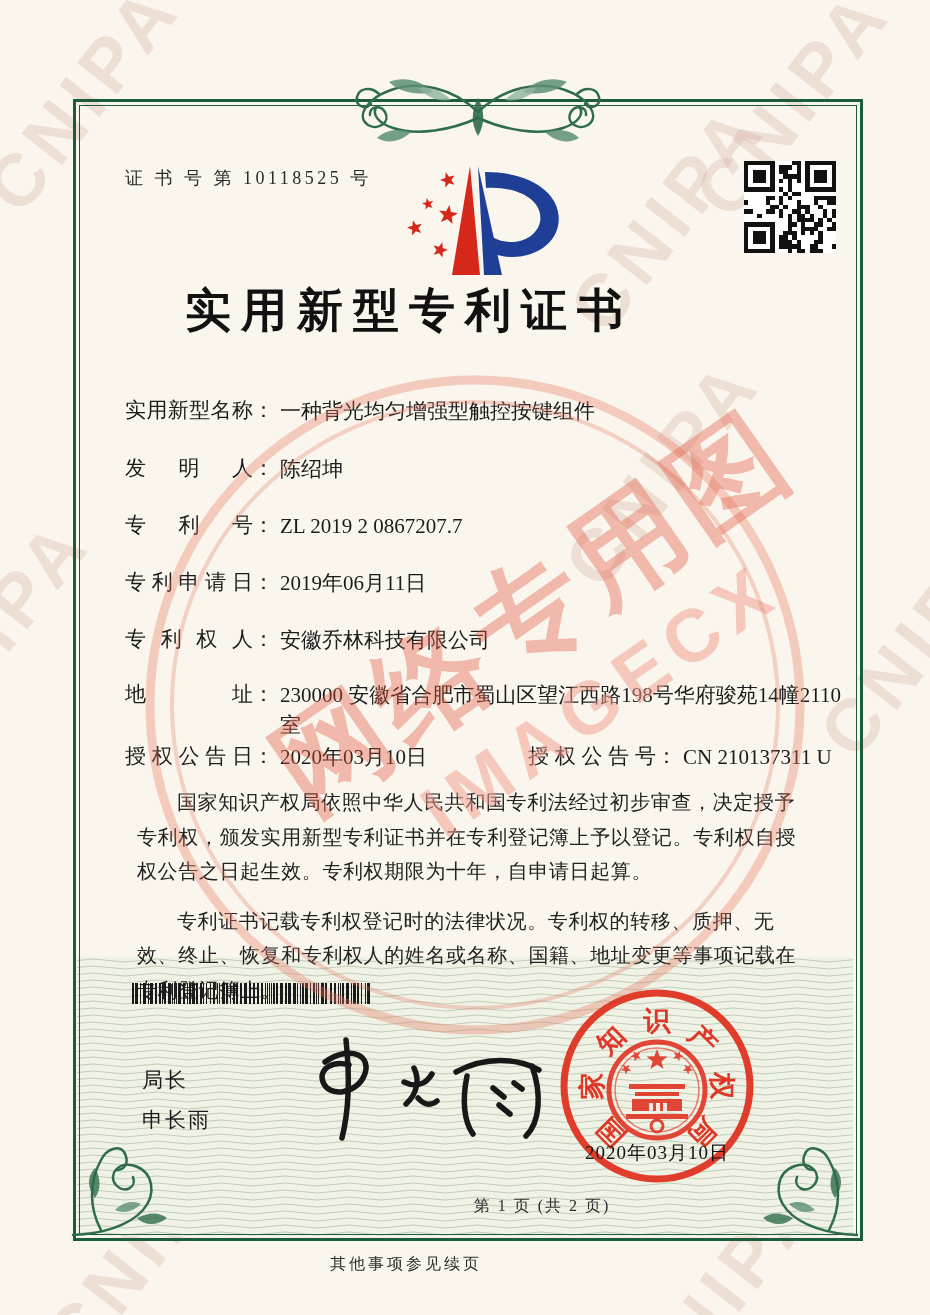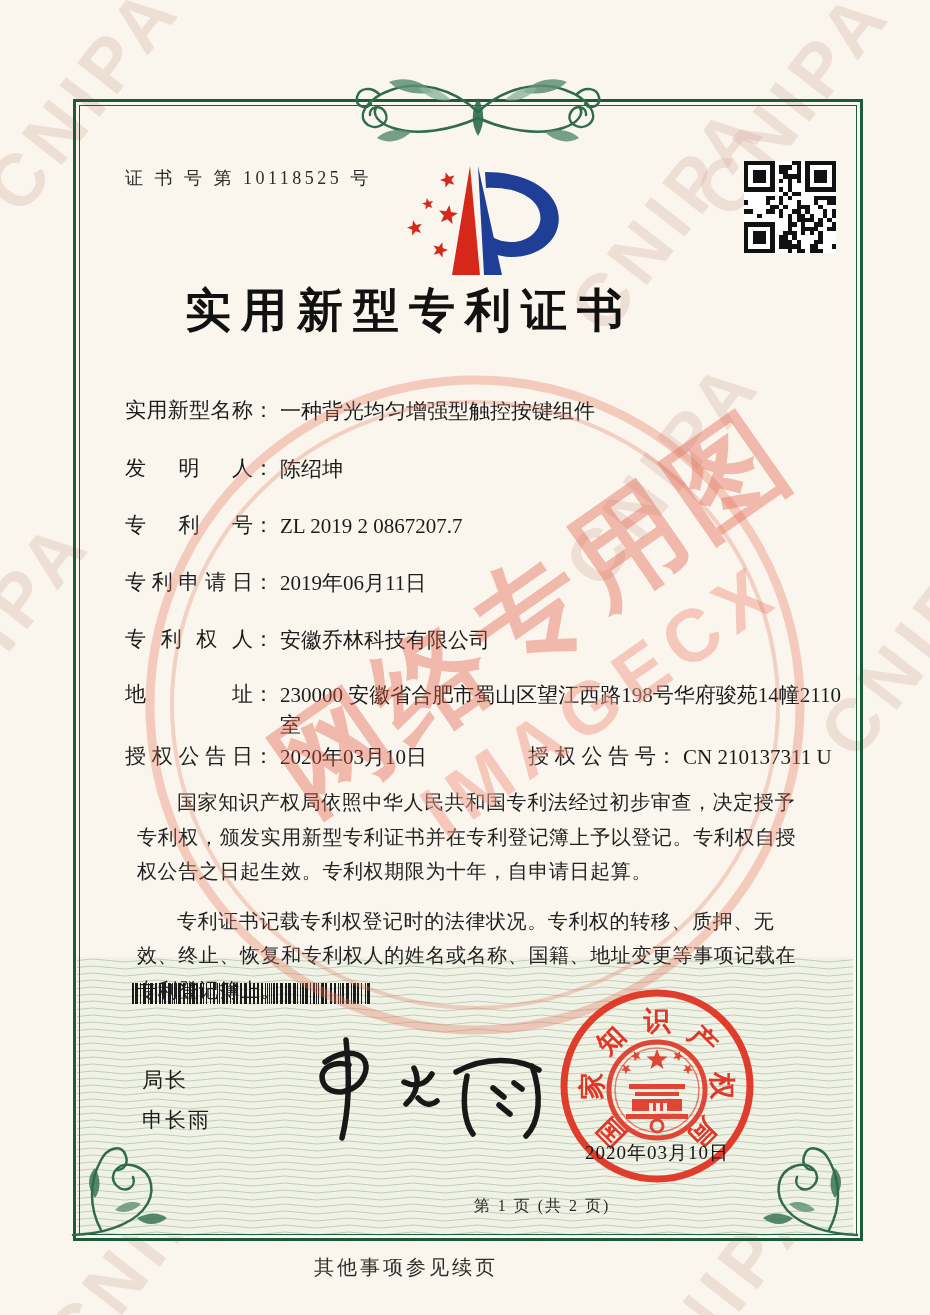--- a/index.html
+++ b/index.html
@@ -40,21 +40,21 @@
   
   .wm-red-main{position:absolute;left:533px;top:612px;transform:translate(-50%,-50%) rotate(-35deg);
     font-family:"Liberation Sans","DejaVu Sans",sans-serif;font-weight:bold;font-size:112px;
     letter-spacing:8px;color:rgba(226,88,64,0.38);white-space:nowrap;pointer-events:none;}
   .wm-red-sub{position:absolute;left:600px;top:700px;transform:translate(-50%,-50%) rotate(-35deg);
     font-family:"Liberation Sans","DejaVu Sans",sans-serif;font-weight:bold;font-size:74px;
     letter-spacing:10px;color:rgba(240,158,142,0.52);white-space:nowrap;pointer-events:none;}
   
   .page-no{position:absolute;left:88px;top:1196px;width:908px;text-align:center;font-size:16px;
     letter-spacing:2px;color:#2c2c2c;}
-  .footer-note{position:absolute;left:0;top:1254px;width:812px;text-align:center;font-size:20px;
+  .footer-note{position:absolute;left:0;top:1254px;width:812px;text-align:center;font-size:16px;
     letter-spacing:3px;color:#2e2e2e;}
 </style>
 </head>
 <body>
 
 <div id="wm-tiles">
     <span class="wm-cnipa" style="left: -50px; top: 55px;">CNIPA</span>
     <span class="wm-cnipa" style="left: 660px; top: 60px;">CNIPA</span>
     <span class="wm-cnipa" style="left: 535px; top: 175px;">CNIPA</span>
     <span class="wm-cnipa" style="left: 530px; top: 430px;">CNIPA</span>

